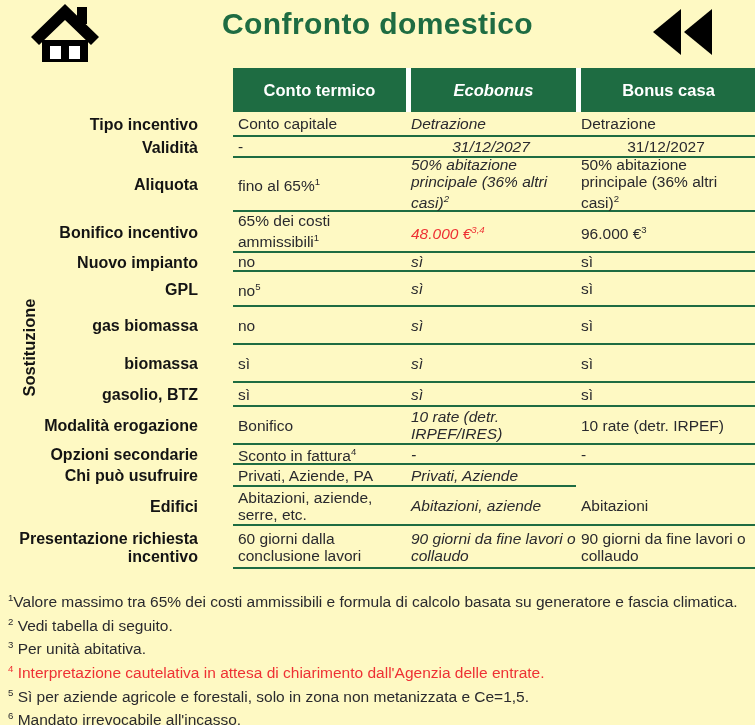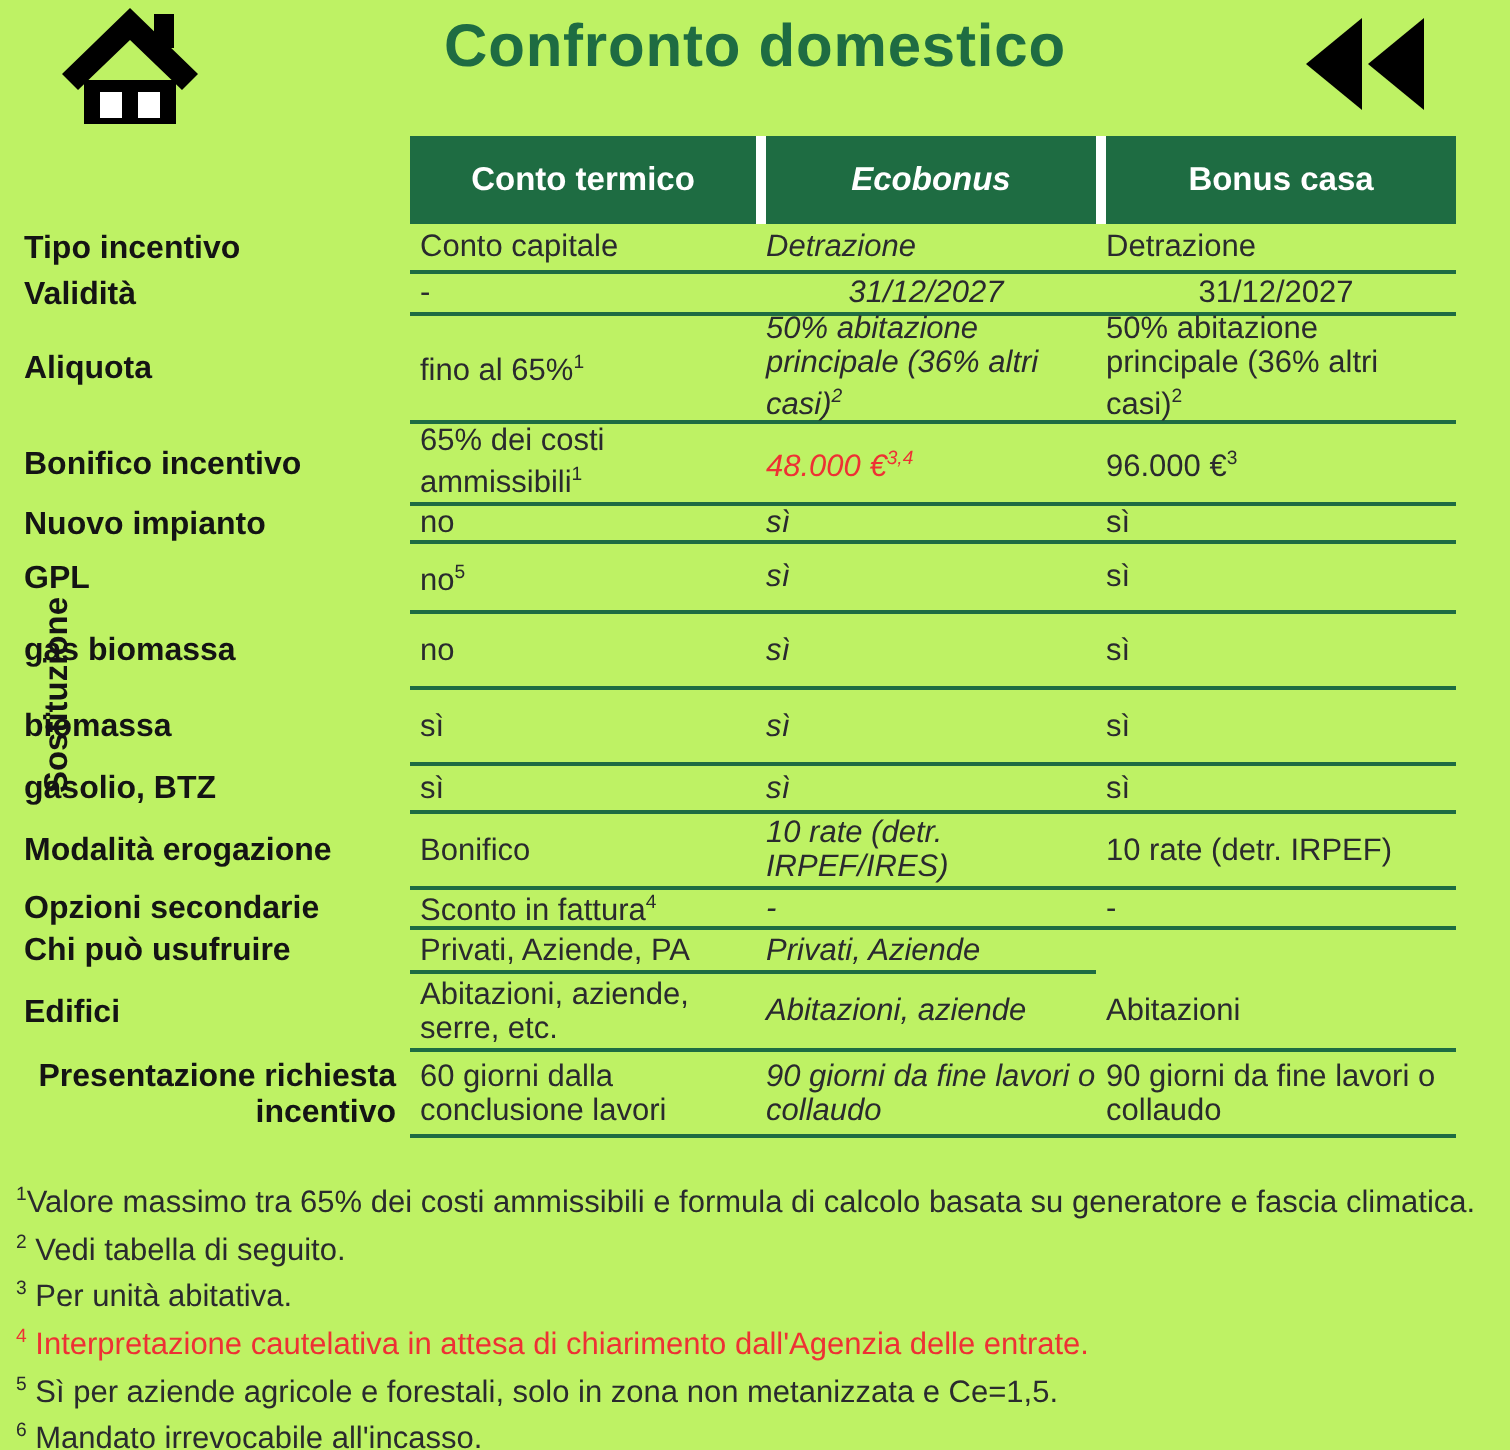--- a/index.html
+++ b/index.html
@@ -1,21 +1,21 @@
 <!DOCTYPE html>
 <html><head>
 <meta charset="utf-8">
 <style>
   * { box-sizing: border-box; margin: 0; padding: 0; }
   html, body { background: #fff; }
   body { font-family: "Liberation Sans", sans-serif; }
   .page {
     position: relative;
     width: 755px; height: 725px;
-    background: #bef264;
+    background: #fef9c3;
     overflow: hidden;
     --green: #1e6c42;
     --red: #ee3134;
     --text: #2a2a2e;
   }
 
   
   .page-title {
     position: absolute; top: 7px; left: 0; right: 0;
     text-align: center;
@@ -23,33 +23,33 @@
     color: var(--green);
   }
   .home-btn { position: absolute; left: 28px; top: 3px; width: 74px; height: 60px; cursor: pointer; }
   .rewind-btn { position: absolute; right: 40px; top: 9px; width: 62px; height: 46px; cursor: pointer; }
   .home-btn svg, .rewind-btn svg { width: 100%; height: 100%; display: block; }
 
   
   .table { position: absolute; top: 68px; left: 0; width: 728px; }
   .row { display: flex; }
   .c0 { width: 205px; flex: 0 0 205px; }
-  .c1 { width: 173px; flex: 0 0 173px; }
+  .c1 { width: 173px; flex: 0 0 173px; margin-left: 28px; }
   .c2 { width: 170px; flex: 0 0 170px; font-style: italic; }
   .c3 { width: 180px; flex: 0 0 180px; }
 
   .cell {
     display: flex; align-items: center;
     padding-left: 5px;
     font-size: 15.5px; line-height: 17px;
     color: var(--text);
   }
   .vcell { border-bottom: 2px solid var(--green); }
   .label-cell {
-    justify-content: flex-start; text-align: right;
+    justify-content: flex-end; text-align: right;
     padding-left: 12px; padding-right: 7px;
     font-weight: bold; color: #141414; font-size: 16px; line-height: 18px;
   }
   .thead { height: 44px; }
   .head-cell {
     background: var(--green); color: #fff;
     font-weight: bold; font-size: 16.5px;
     justify-content: center; text-align: center; padding-left: 0;
   }
   .head-gap { border-left: 5px solid #fff; }

